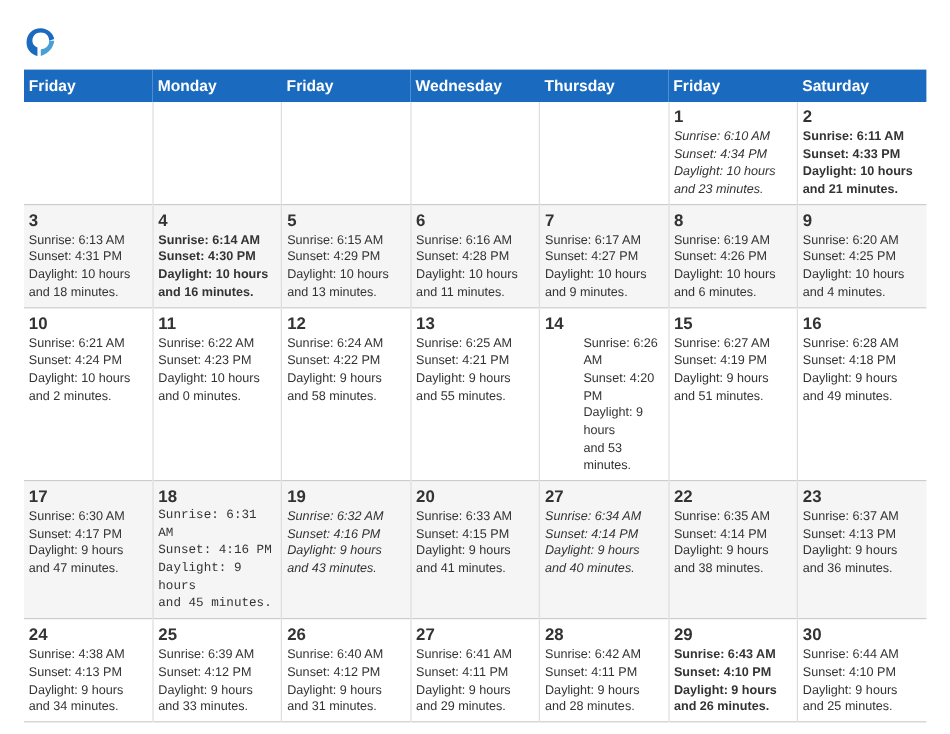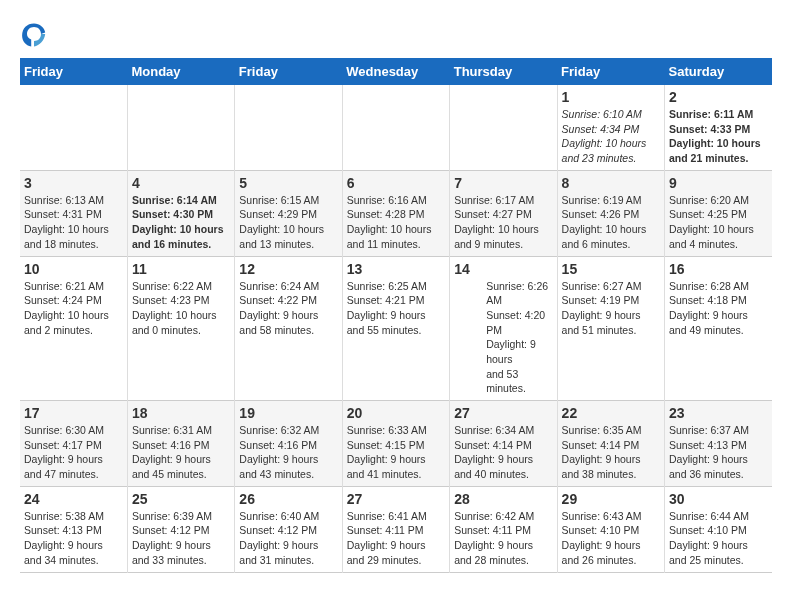--- a/index.html
+++ b/index.html
@@ -260,42 +260,42 @@
       <tr>
         <td>
           <span class="day-num">17</span>
           <div class="day-info" style="white-space: pre-line;">Sunrise: 6:30 AM
 Sunset: 4:17 PM
 Daylight: 9 hours
 and 47 minutes.</div>
         </td>
         <td>
           <span class="day-num">18</span>
-          <div class="day-info" style="white-space: pre-line;">Sunrise: 6:31 AM
+          <div class="day-info" style="white-space: pre-line; font-family: Liberation Mono, monospace;">Sunrise: 6:31 AM
 Sunset: 4:16 PM
 Daylight: 9 hours
 and 45 minutes.</div>
         </td>
         <td>
           <span class="day-num">19</span>
-          <div class="day-info" style="white-space: pre-line;">Sunrise: 6:32 AM
+          <div class="day-info" style="white-space: pre-line; font-style: italic;">Sunrise: 6:32 AM
 Sunset: 4:16 PM
 Daylight: 9 hours
 and 43 minutes.</div>
         </td>
         <td>
           <span class="day-num">20</span>
           <div class="day-info" style="white-space: pre-line;">Sunrise: 6:33 AM
 Sunset: 4:15 PM
 Daylight: 9 hours
 and 41 minutes.</div>
         </td>
         <td>
           <span class="day-num">27</span>
-          <div class="day-info" style="white-space: pre-line;">Sunrise: 6:34 AM
+          <div class="day-info" style="white-space: pre-line; font-style: italic;">Sunrise: 6:34 AM
 Sunset: 4:14 PM
 Daylight: 9 hours
 and 40 minutes.</div>
         </td>
         <td>
           <span class="day-num">22</span>
           <div class="day-info" style="white-space: pre-line;">Sunrise: 6:35 AM
 Sunset: 4:14 PM
 Daylight: 9 hours
 and 38 minutes.</div>
@@ -304,21 +304,21 @@
           <span class="day-num">23</span>
           <div class="day-info" style="white-space: pre-line;">Sunrise: 6:37 AM
 Sunset: 4:13 PM
 Daylight: 9 hours
 and 36 minutes.</div>
         </td>
       </tr>
       <tr>
         <td>
           <span class="day-num">24</span>
-          <div class="day-info" style="white-space: pre-line;">Sunrise: 5:38 AM
+          <div class="day-info" style="white-space: pre-line;">Sunrise: 4:38 AM
 Sunset: 4:13 PM
 Daylight: 9 hours
 and 34 minutes.</div>
         </td>
         <td>
           <span class="day-num">25</span>
           <div class="day-info" style="white-space: pre-line;">Sunrise: 6:39 AM
 Sunset: 4:12 PM
 Daylight: 9 hours
 and 33 minutes.</div>
@@ -339,21 +339,21 @@
         </td>
         <td>
           <span class="day-num">28</span>
           <div class="day-info" style="white-space: pre-line;">Sunrise: 6:42 AM
 Sunset: 4:11 PM
 Daylight: 9 hours
 and 28 minutes.</div>
         </td>
         <td>
           <span class="day-num">29</span>
-          <div class="day-info" style="white-space: pre-line;">Sunrise: 6:43 AM
+          <div class="day-info" style="white-space: pre-line; font-weight: bold;">Sunrise: 6:43 AM
 Sunset: 4:10 PM
 Daylight: 9 hours
 and 26 minutes.</div>
         </td>
         <td>
           <span class="day-num">30</span>
           <div class="day-info" style="white-space: pre-line;">Sunrise: 6:44 AM
 Sunset: 4:10 PM
 Daylight: 9 hours
 and 25 minutes.</div>

